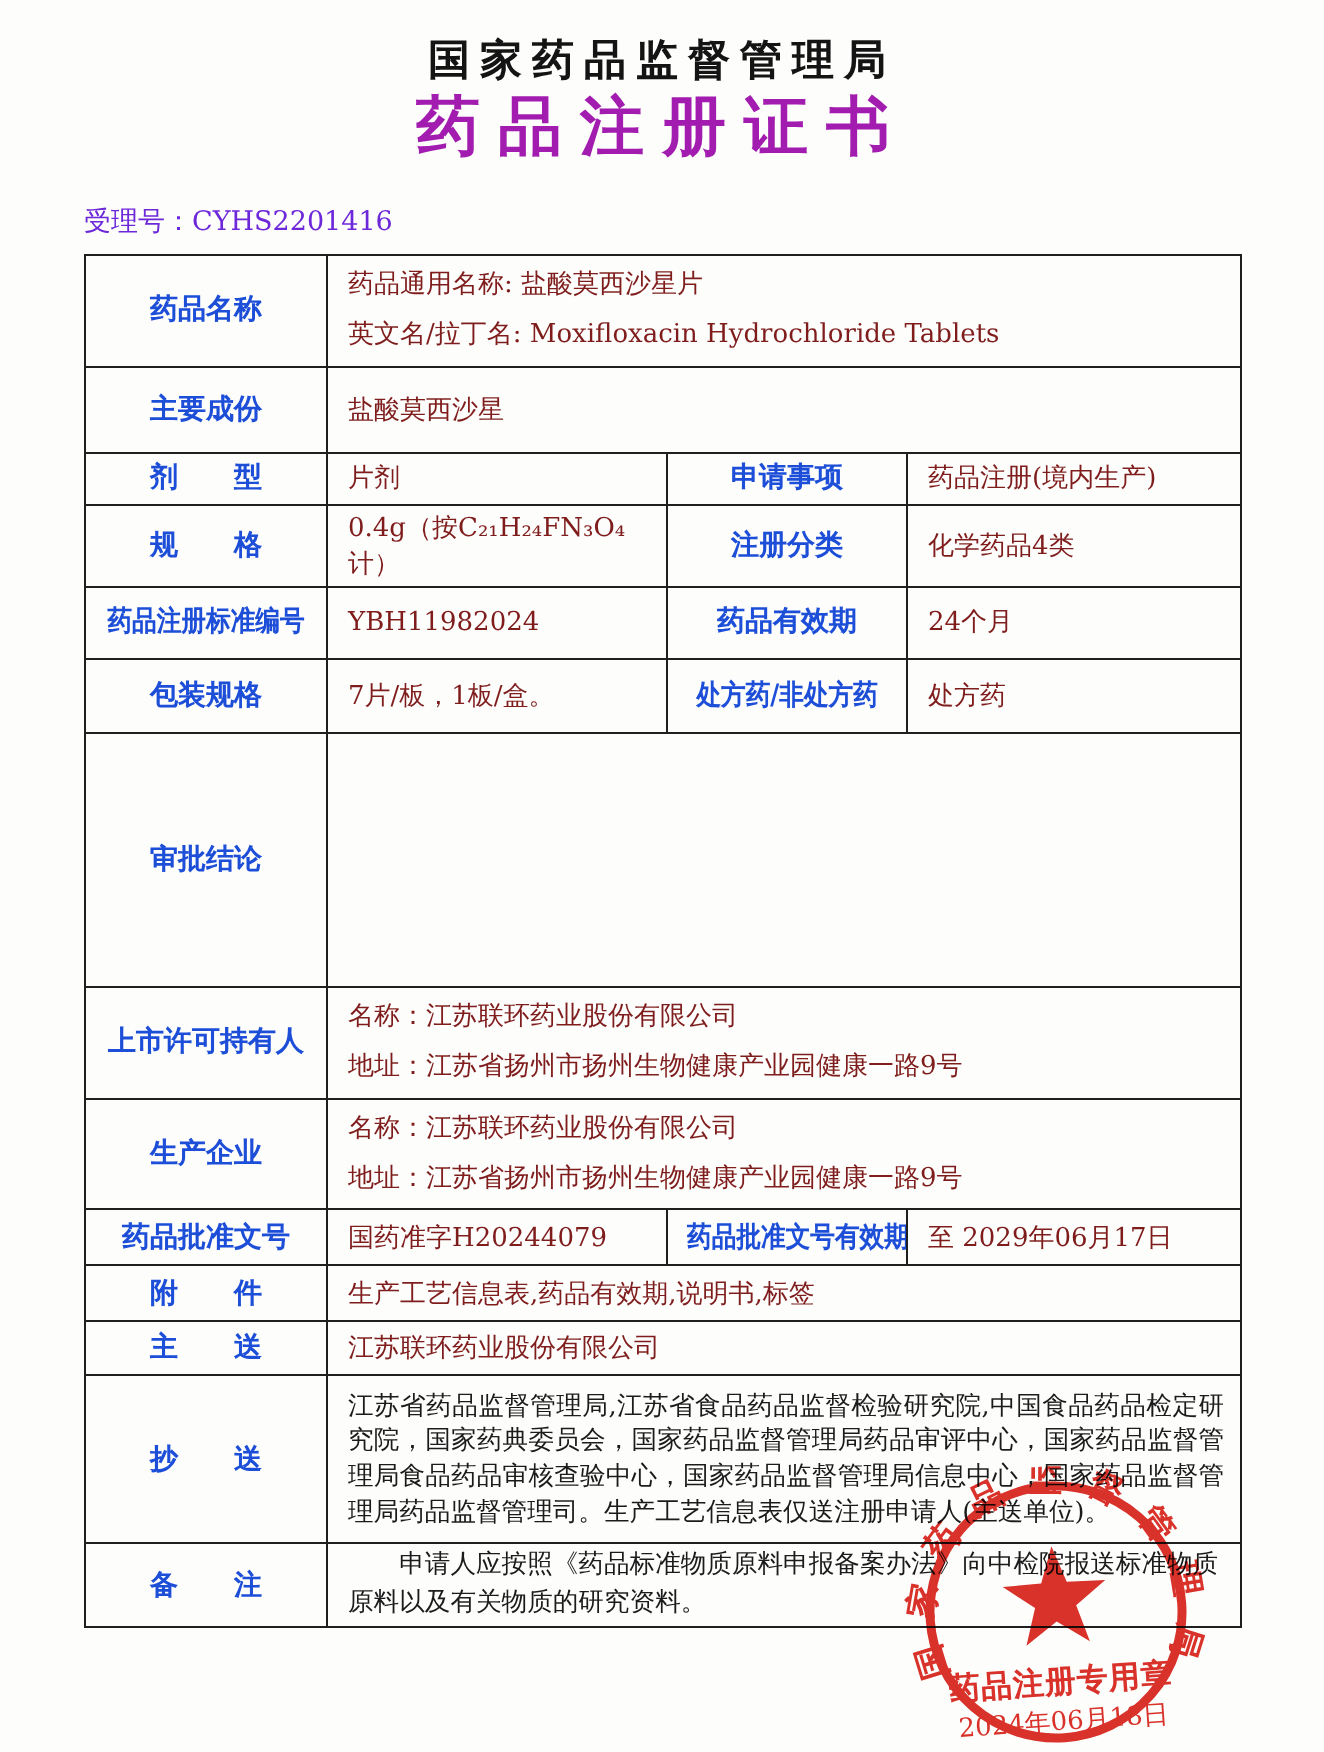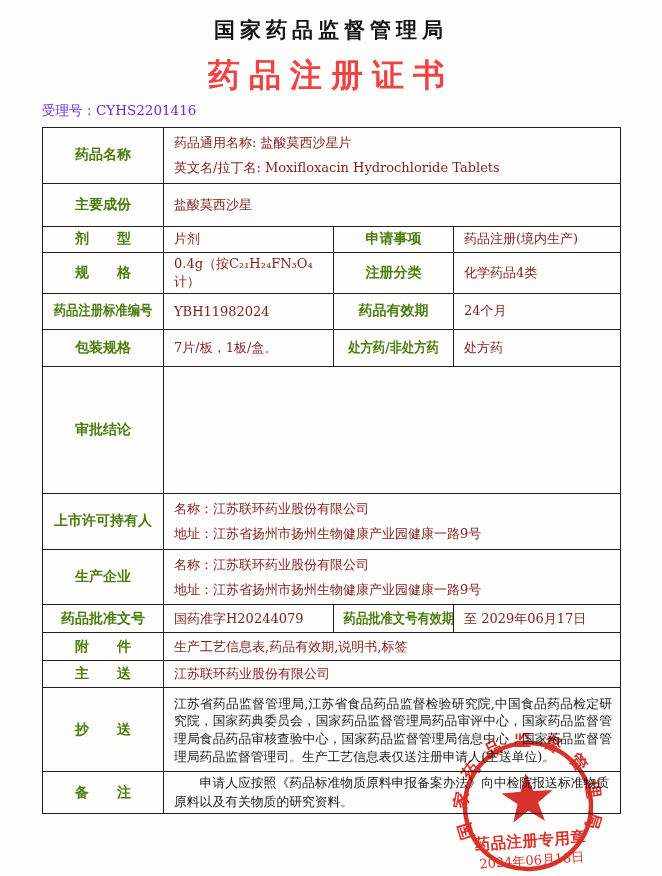--- a/index.html
+++ b/index.html
@@ -12,25 +12,25 @@
     overflow: hidden;
   }
   .agency-title {
     position: absolute; top: 16px; left: 0; width: 662px;
     text-align: center;
     font-family: "DejaVu Sans", "Liberation Sans", sans-serif;
     font-weight: bold; font-size: 21px; letter-spacing: 5px;
     color: #141414;
   }
   .cert-title {
-    position: absolute; top: 54px; left: 0; width: 662px;
+    position: absolute; top: 42px; left: 0; width: 662px;
     text-align: center;
     font-family: "DejaVu Serif", "Liberation Serif", serif;
     font-weight: 600; font-size: 32px; letter-spacing: 9px;
-    color: #ef4444;
+    color: #a21caf;
   }
   .ref-row {
     position: absolute; top: 102px; left: 42px; width: 578px;
     display: flex; 
     font-size: 13.5px; color: #6d28d9;
   }
   table.cert-table {
     position: absolute; top: 127px; left: 42px;
     width: 578px;
     border-collapse: collapse;
@@ -38,21 +38,21 @@
     font-size: 13px;
   }
   .cert-table td {
     border: 1.5px solid #1f1f1f;
     vertical-align: middle;
     overflow: hidden;
   }
   td.lbl {
     font-family: "DejaVu Sans", "Liberation Sans", sans-serif;
     font-weight: bold; font-size: 14px;
-    text-align: center; color: #4d7c0f;
+    text-align: center; color: #1d4ed8;
     padding: 0 2px;
     white-space: nowrap;
   }
   td.lbl .squeeze { display: inline-block; transform: scaleX(0.88); transform-origin: center; white-space: nowrap; }
   td.val { padding: 2px 8px 2px 10px; color: #7f1d1d; }
   td.val .line { display: block; line-height: 1.95; }
   td.cc-val { padding: 3px 8px 3px 10px; line-height: 1.38; text-align: justify; font-size: 12.8px; }
   td.rm-val { padding: 2px 8px 2px 10px; line-height: 1.45; font-size: 12.8px; }
   .seal {
     position: absolute; left: 450px; top: 733px;

